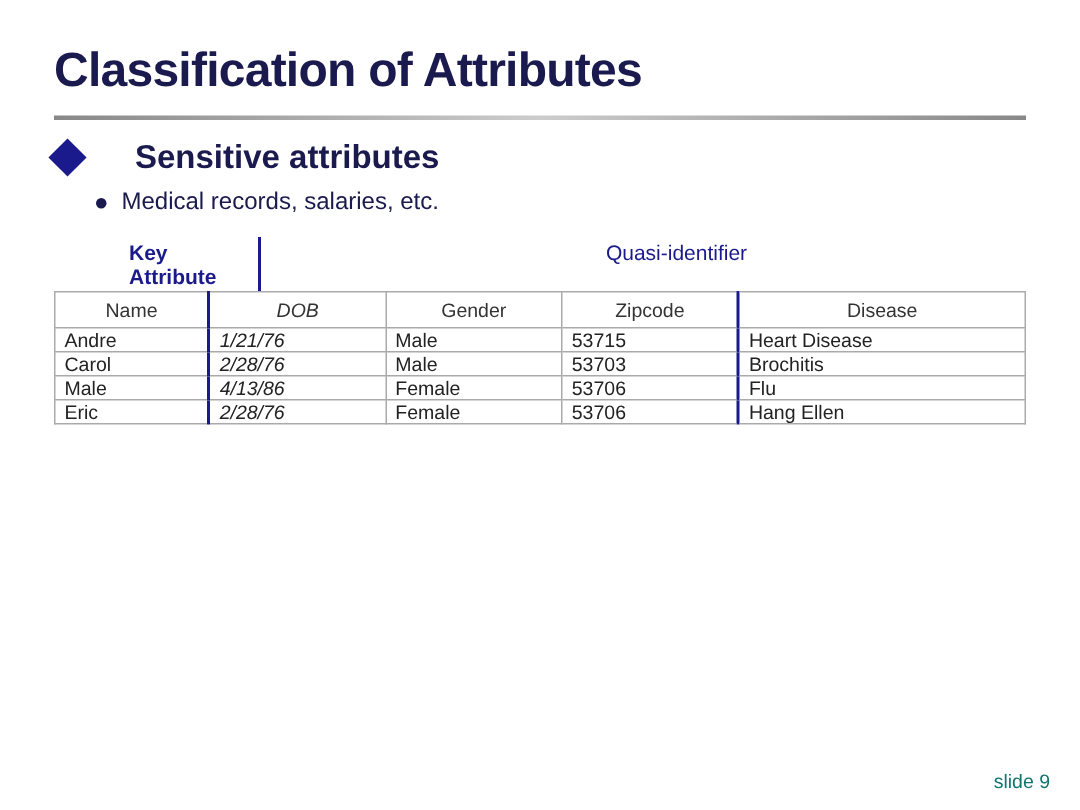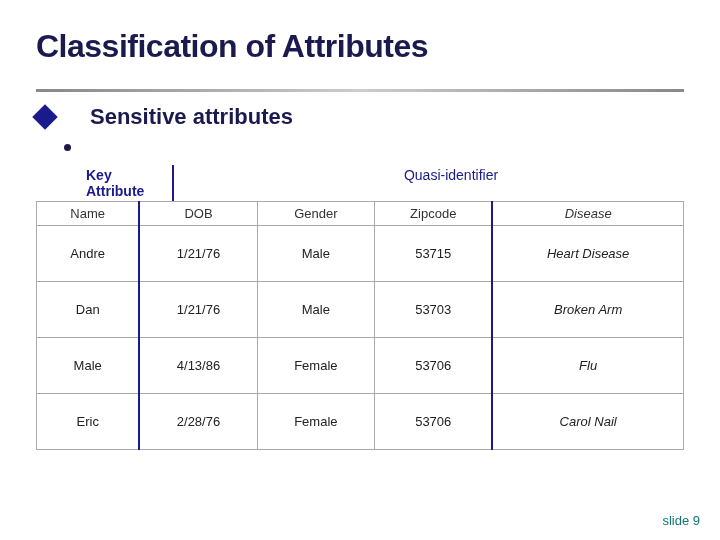--- a/index.html
+++ b/index.html
@@ -16,21 +16,21 @@
       width: 720px;
       height: 540px;
       padding: 28px 36px 20px 36px;
       position: relative;
     }
 
     .title {
       font-size: 32px;
       font-weight: bold;
       color: #1a1a4e;
-      margin-bottom: 24px;
+      margin-bottom: 12px;
       letter-spacing: -0.5px;
     }
 
     .divider {
       width: 100%;
       height: 3px;
       background: linear-gradient(to right, #888888, #cccccc, #888888);
       margin-bottom: 12px;
     }
 
@@ -92,46 +92,46 @@
       font-weight: normal;
       border: 1px solid #aaaaaa;
       padding: 4px 6px;
       text-align: center;
       font-size: 13px;
       margin-left: 48px;
     }
 
     .data-table td {
       border: 1px solid #aaaaaa;
-      padding: 20px 6px;
-      text-align: center;
+      padding: 0 6px;
+      text-align: left;
       color: #222;
       font-size: 13px;
     }
 
     .data-table tr:nth-child(odd) td {
       background: #ffffff;
     }
 
     .data-table tr:nth-child(even) td {
       background: #ffffff;
     }
 
     .highlighted-row td {
       background: #ffffcc !important;
     }
 
     .col-name { width: 70px; }
     .col-dob { width: 80px; }
     .col-gender { width: 80px; }
     .col-zipcode { width: 80px; }
-    .col-disease { width: 130px; font-style: italic; }
+    .col-disease { width: 130px; }
 
     
-    .sep-left { border-left: 2px solid #1a1a8c !important; }
+    .sep-left { border-left: 2px solid #1a1a8c !important; font-style: italic; }
     .sep-right { border-right: 2px solid #1a1a8c !important; }
 
     .slide-number {
       position: absolute;
       bottom: 12px;
       right: 20px;
       font-size: 13px;
       color: #0f766e;
     }
 
@@ -185,20 +185,21 @@
   <div class="divider"></div>
 
   <div class="section-header">
     <div class="diamond-icon"></div>
     <span class="section-title">Sensitive attributes</span>
   </div>
 
   <ul class="bullet-list">
     <li>
       <span class="bullet-dot"></span>
+      <span>Medical records, salaries, etc.</span>
     </li>
   </ul>
 
   <div class="table-wrapper">
 
     <div class="category-labels">
       <div class="cat-key-label">Key Attribute</div>
       <div class="cat-quasi-label">Quasi-identifier</div>
     </div>
 
@@ -214,38 +215,38 @@
       </thead>
       <tbody id="table-body">
       <tr>
             <td class="col-name">Andre</td>
             <td class="col-dob sep-left">1/21/76</td>
             <td class="col-gender">Male</td>
             <td class="col-zipcode sep-right">53715</td>
             <td class="col-disease">Heart Disease</td>
           </tr>
           <tr>
-            <td class="col-name">Dan</td>
-            <td class="col-dob sep-left">1/21/76</td>
+            <td class="col-name">Carol</td>
+            <td class="col-dob sep-left">2/28/76</td>
             <td class="col-gender">Male</td>
             <td class="col-zipcode sep-right">53703</td>
-            <td class="col-disease">Broken Arm</td>
+            <td class="col-disease">Brochitis</td>
           </tr>
           <tr>
             <td class="col-name">Male</td>
             <td class="col-dob sep-left">4/13/86</td>
             <td class="col-gender">Female</td>
             <td class="col-zipcode sep-right">53706</td>
             <td class="col-disease">Flu</td>
           </tr>
           <tr>
             <td class="col-name">Eric</td>
             <td class="col-dob sep-left">2/28/76</td>
             <td class="col-gender">Female</td>
             <td class="col-zipcode sep-right">53706</td>
-            <td class="col-disease">Carol Nail</td>
+            <td class="col-disease">Hang Ellen</td>
           </tr>
         </tbody>
     </table>
   </div>
 
   <div class="slide-number">slide 9</div>
 </div>
 
 </body></html>

